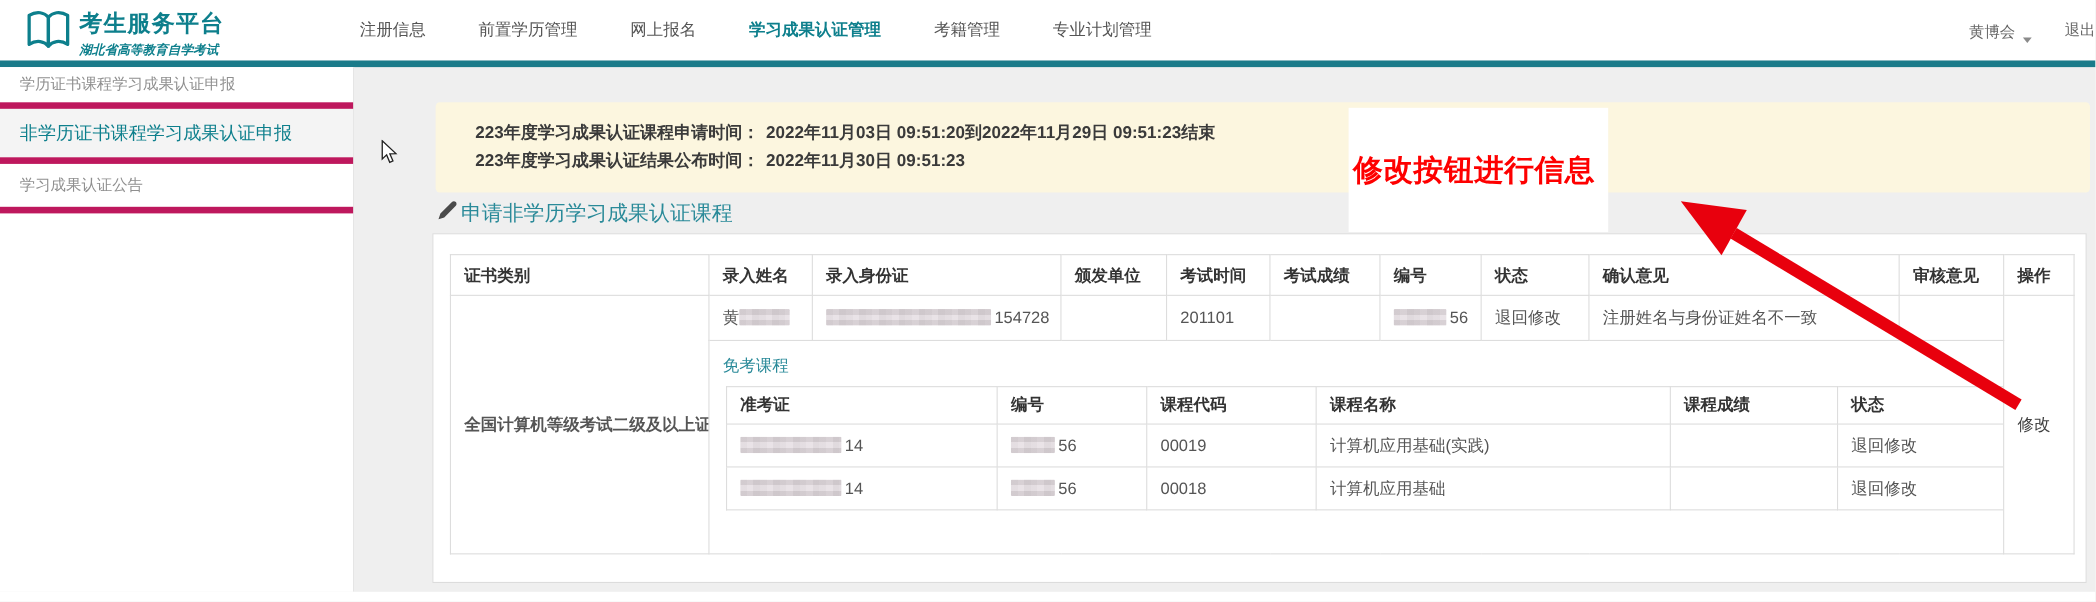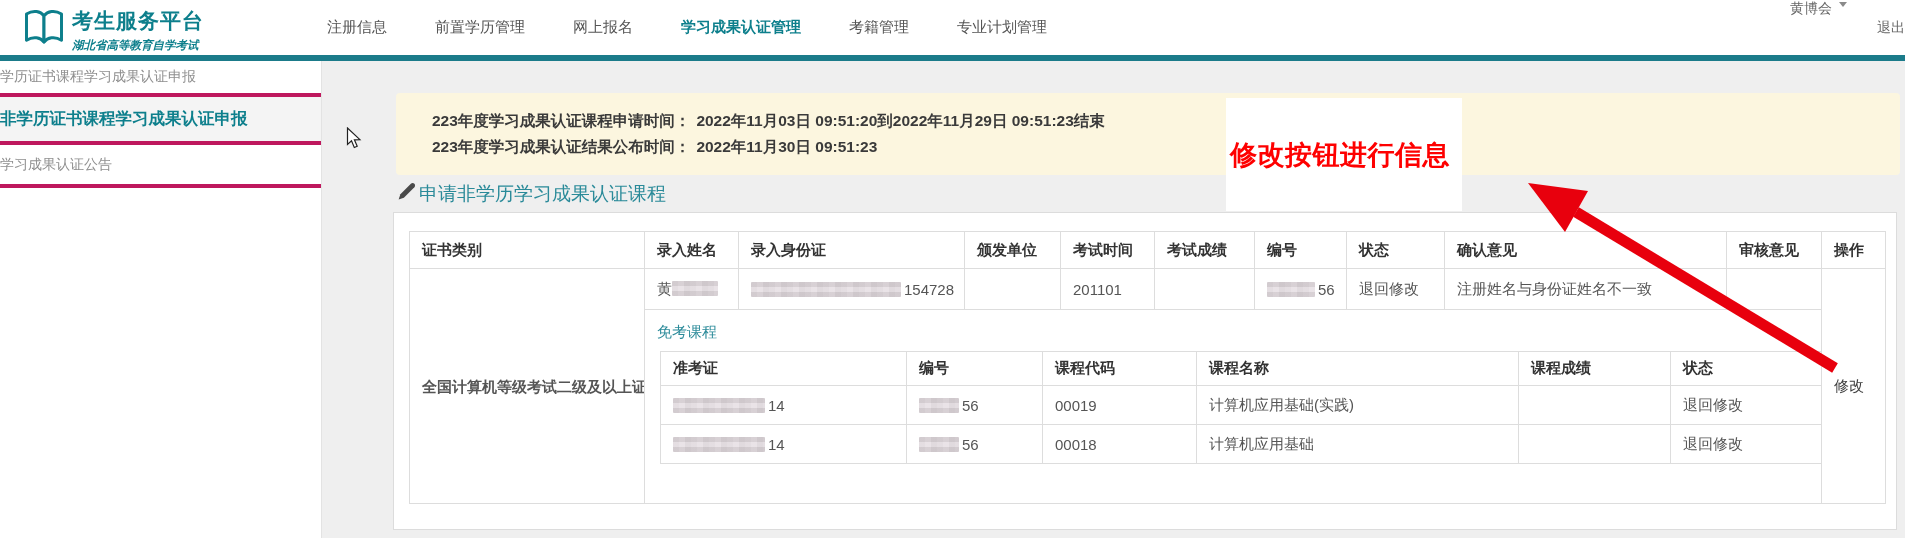--- a/index.html
+++ b/index.html
@@ -8,29 +8,29 @@
 
   
   .header{position:absolute;left:0;top:0;width:1905px;height:55px;background:#ffffff;}
   .logo{position:absolute;left:23px;top:7px;width:42px;height:42px;}
   .brand{position:absolute;left:72px;top:7px;}
   .brand-title{font-size:21px;font-weight:bold;color:#0d7f8c;letter-spacing:1px;}
   .brand-sub{font-size:11.5px;font-weight:bold;font-style:italic;color:#0d7f8c;margin-top:3px;}
   .nav{position:absolute;left:327px;top:0;height:55px;display:flex;align-items:center;gap:48px;}
   .nav-item{font-size:15px;color:#555;cursor:pointer;white-space:nowrap;text-decoration:none;}
   .nav-item.active{color:#0d7f8c;font-weight:bold;}
-  .user{position:absolute;left:1790px;top:0;height:39px;display:flex;align-items:flex-start;font-size:14px;color:#666;cursor:pointer;}
+  .user{position:absolute;left:1790px;top:0;height:39px;display:flex;align-items:flex-end;font-size:14px;color:#666;cursor:pointer;}
   .caret{width:0;height:0;border-left:4.5px solid transparent;border-right:4.5px solid transparent;border-top:5px solid #8a8a8a;margin-left:7px;margin-top:2px;}
   .logout{position:absolute;left:1877px;top:0;height:55px;display:flex;align-items:center;font-size:14px;color:#666;cursor:pointer;white-space:nowrap;text-decoration:none;}
   .tealbar{position:absolute;left:0;top:55px;width:1905px;height:6px;background:#1b7b8a;}
 
   
   .sidebar{position:absolute;left:0;top:61px;width:322px;height:477px;background:#ffffff;border-right:1px solid #e3e3e3;box-sizing:border-box;}
-  .side-item{display:flex;align-items:center;height:32px;font-size:14px;color:#8f8f8f;border-bottom:4px solid #be185d;cursor:pointer;white-space:nowrap;}
-  .side-item.active{height:44px;font-size:16.5px;font-weight:bold;color:#0d7f8c;background:#f4f4f4;}
+  .side-item{display:flex;align-items:center;height:32px;padding-left:18px;font-size:14px;color:#8f8f8f;border-bottom:6px solid #be185d;cursor:pointer;white-space:nowrap;}
+  .side-item.active{height:44px;font-size:16.5px;font-weight:normal;color:#0d7f8c;background:#f4f4f4;}
   .side-item.last{height:39px;}
   .bottomstrip{position:absolute;left:0;top:538px;width:1905px;height:9px;background:#ffffff;}
 
   
   .notice{position:absolute;left:396px;top:93px;width:1504px;height:82px;background:#fcf6df;border-radius:4px;box-sizing:border-box;padding:15px 0 0 36px;}
   .notice-line{font-size:15.5px;font-weight:bold;color:#3a3a3a;line-height:26px;white-space:nowrap;}
   .notice-line .val{margin-left:6px;}
 
   
   .section-title{position:absolute;left:396px;top:181px;display:flex;align-items:flex-start;}

